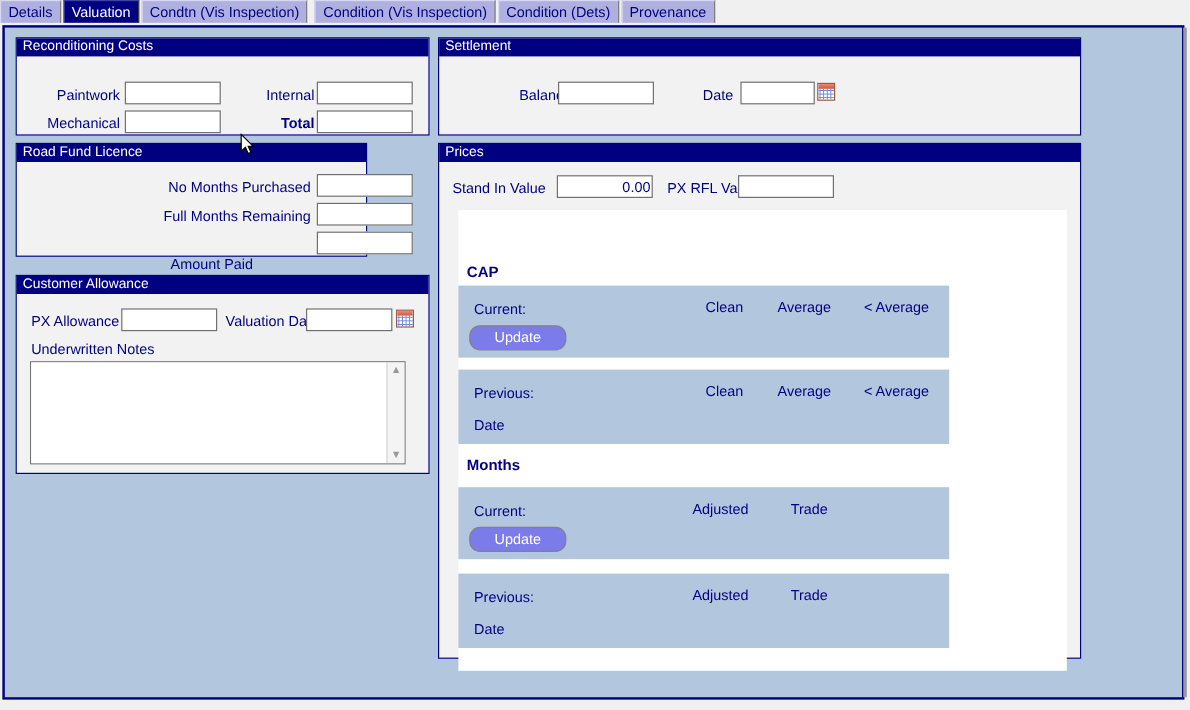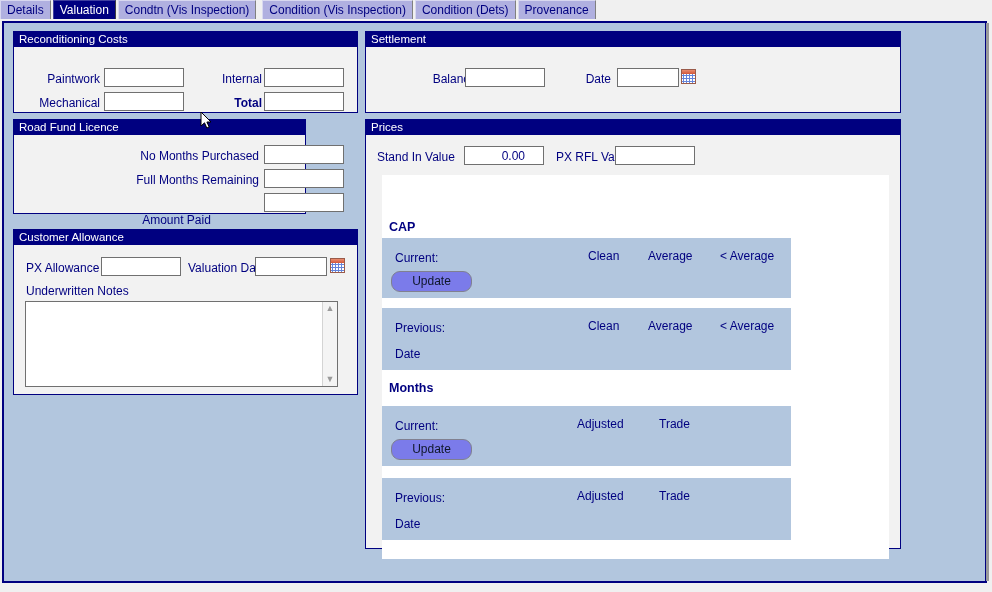--- a/index.html
+++ b/index.html
@@ -93,21 +93,21 @@
   }
   .lbl.bold { font-weight: bold; }
   .fld {
     position: absolute;
     background: #ffffff;
     border: 1px solid #707070;
     box-sizing: border-box;
     font-family: "Liberation Sans", sans-serif;
     font-size: 12px;
     color: #000080;
-    padding: 0 18px;
+    padding: 0 1px;
     line-height: 17px;
     height: 19px;
     outline: none;
   }
   .fld.num { text-align: right; }
 
   
   .cal {
     position: absolute;
     width: 15px; height: 15px;
@@ -200,21 +200,21 @@
   }
   .iv-col {
     position: absolute;
     font-size: 12px;
     color: #000080;
     white-space: nowrap;
   }
   .btn-update {
     position: absolute;
     background: #7b7bea;
-    color: #0f172a;
+    color: #ffffff;
     border: 1px solid #808090;
     border-radius: 9px;
     font-family: "Liberation Sans", sans-serif;
     font-size: 12px;
     height: 21px;
     width: 81px;
     line-height: 19px;
     text-align: center;
     padding: 0;
     cursor: pointer;

